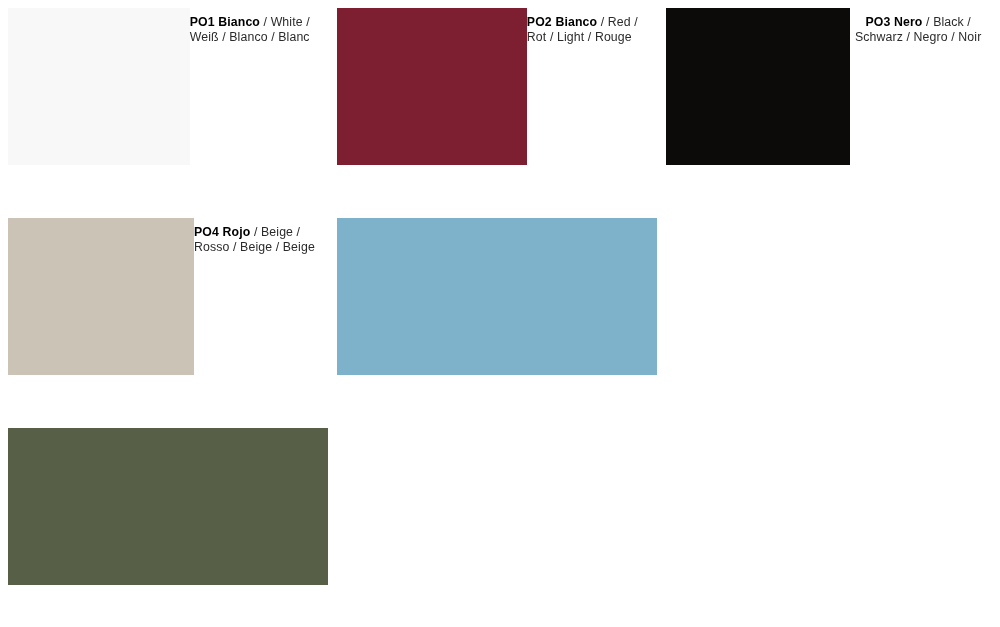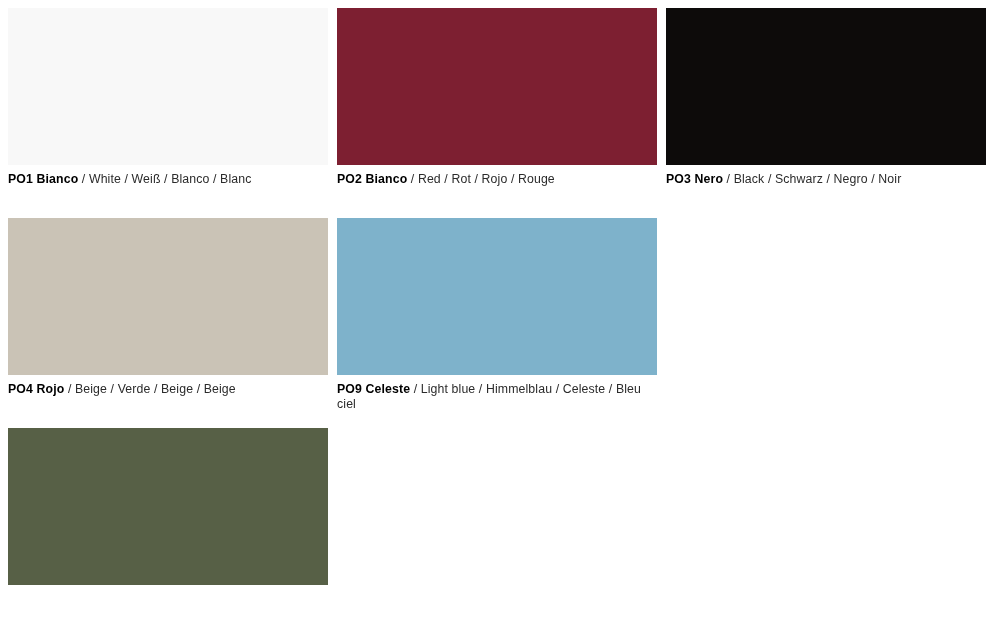--- a/index.html
+++ b/index.html
@@ -28,24 +28,25 @@
     width: 985px;
     height: 210px;
     box-sizing: border-box;
   }
 
   .swatch-cell {
     width: 320px;
     margin-right: 9px;
     box-sizing: border-box;
     display: flex;
-    flex-direction: column;
+    flex-direction: row;
   }
   .swatch-cell:last-child {
     margin-right: 0;
+    text-align: center;
   }
   .swatch-cell.empty-cell {
     visibility: hidden;
   }
 
   .swatch-chip {
     width: 320px;
     height: 157px;
     display: block;
     border: 0;
@@ -88,21 +89,21 @@
         <span class="name-it">Bianco</span>
         <span class="translations">/ White / Weiß / Blanco / Blanc</span>
       </div>
     </div>
 
     <div class="swatch-cell">
       <div class="swatch-chip" style="background-color: rgb(125, 31, 49);"></div>
       <div class="swatch-caption">
         <span class="code">PO2</span>
         <span class="name-it">Bianco</span>
-        <span class="translations">/ Red / Rot / Rojo / Rouge</span>
+        <span class="translations">/ Red / Rot / Light / Rouge</span>
       </div>
     </div>
 
     <div class="swatch-cell">
       <div class="swatch-chip" style="background-color: rgb(13, 11, 10);"></div>
       <div class="swatch-caption">
         <span class="code">PO3</span>
         <span class="name-it">Nero</span>
         <span class="translations">/ Black / Schwarz / Negro / Noir</span>
       </div>
@@ -110,31 +111,26 @@
 
   </div>
 
   <div class="swatch-row">
 
     <div class="swatch-cell">
       <div class="swatch-chip" style="background-color: rgb(202, 195, 182);"></div>
       <div class="swatch-caption">
         <span class="code">PO4</span>
         <span class="name-it">Rojo</span>
-        <span class="translations">/ Beige / Verde / Beige / Beige</span>
+        <span class="translations">/ Beige / Rosso / Beige / Beige</span>
       </div>
     </div>
 
     <div class="swatch-cell">
       <div class="swatch-chip" style="background-color: rgb(126, 178, 203);"></div>
-      <div class="swatch-caption">
-        <span class="code">PO9</span>
-        <span class="name-it">Celeste</span>
-        <span class="translations">/ Light blue  / Himmelblau / Celeste / Bleu ciel</span>
-      </div>
     </div>
 
 
   </div>
 
   <div class="swatch-row">
 
     <div class="swatch-cell">
       <div class="swatch-chip" style="background-color: rgb(87, 96, 70);"></div>
     </div>

